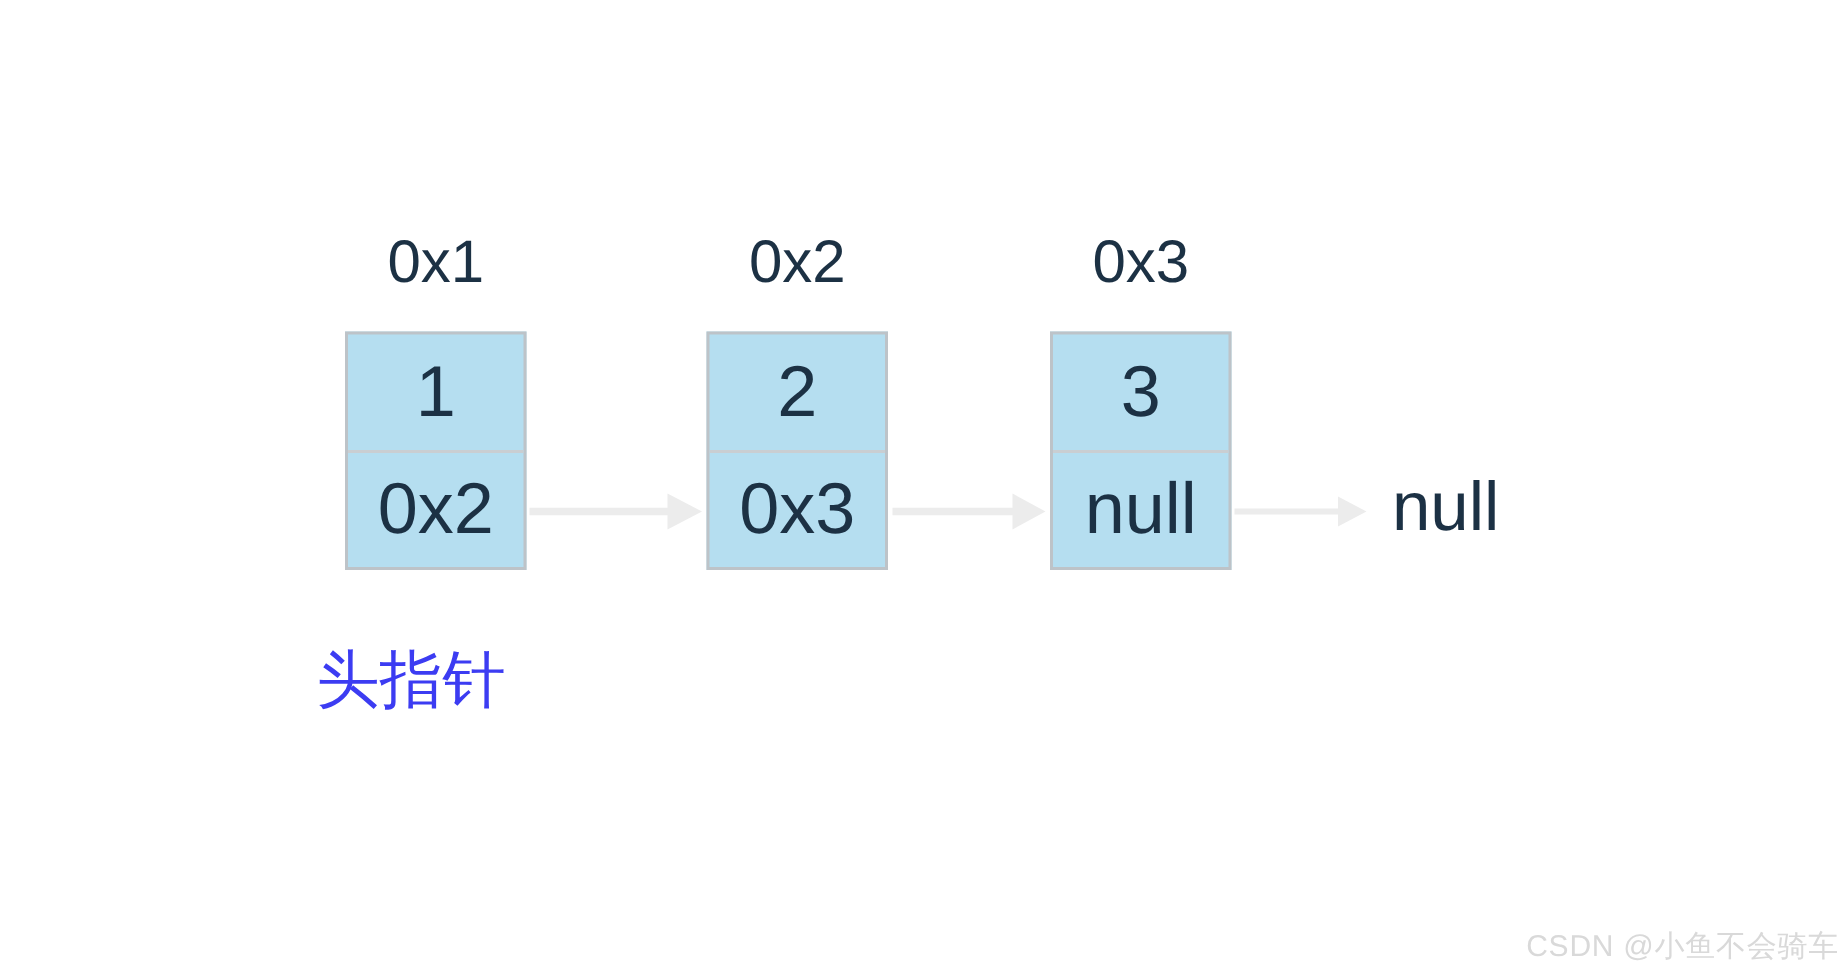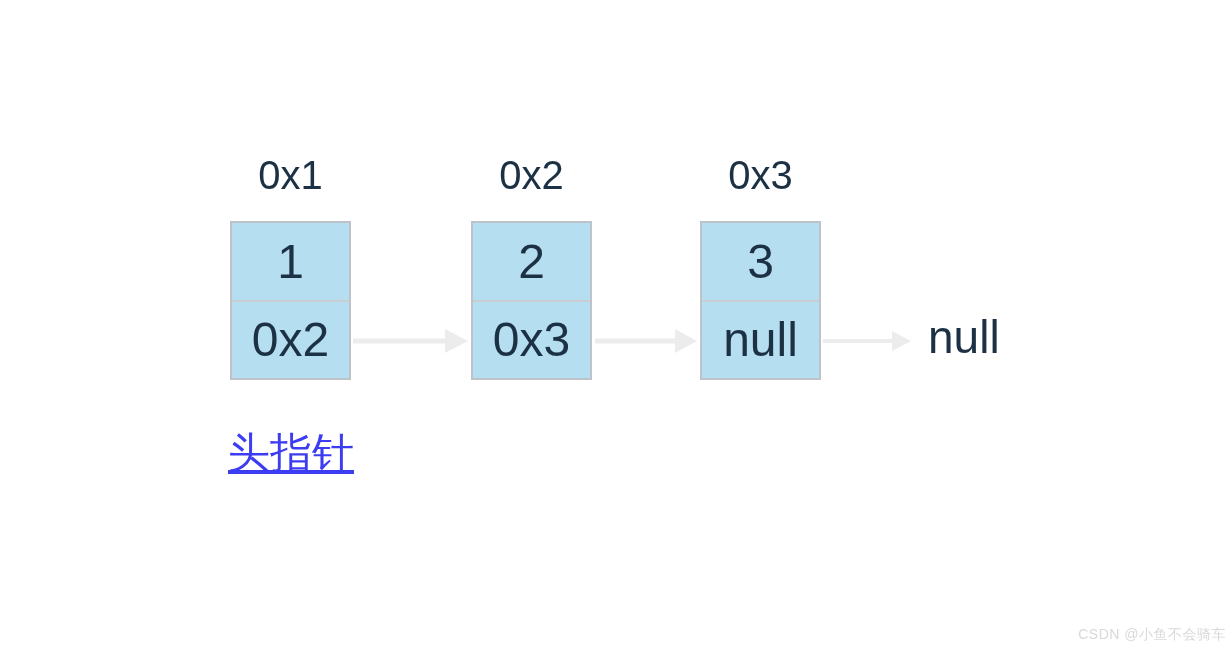--- a/index.html
+++ b/index.html
@@ -78,21 +78,21 @@
     width:110px;
     height:50px;
     line-height:50px;
     font-size:46px;
     color:var(--null-text);
   }
   .watermark{
     position:absolute;
     right:5px;
     bottom:6px;
-    font-size:14px;
+    font-size:20px;
     color:var(--watermark);
     text-shadow:1px 1px 0 #ffffff;
     letter-spacing:0.5px;
   }
 </style>
 </head>
 <body>
 
 <div class="canvas">
 
@@ -124,17 +124,17 @@
       <polygon points="697,341 675,329 675,353"></polygon>
     </g>
     <g>
       <line x1="823" y1="341" x2="894" y2="341" stroke-width="4"></line>
       <polygon points="911,341 892,331 892,351"></polygon>
     </g>
   </svg>
 
   <div class="null-terminator">null</div>
 
-  <div class="pointer-label" style="left:211px;text-decoration:underline;">头指针</div>
+  <div class="pointer-label" style="left:194px;">头指针</div>
 
   <div class="watermark">CSDN @小鱼不会骑车</div>
 
 </div>
 
 </body></html>

